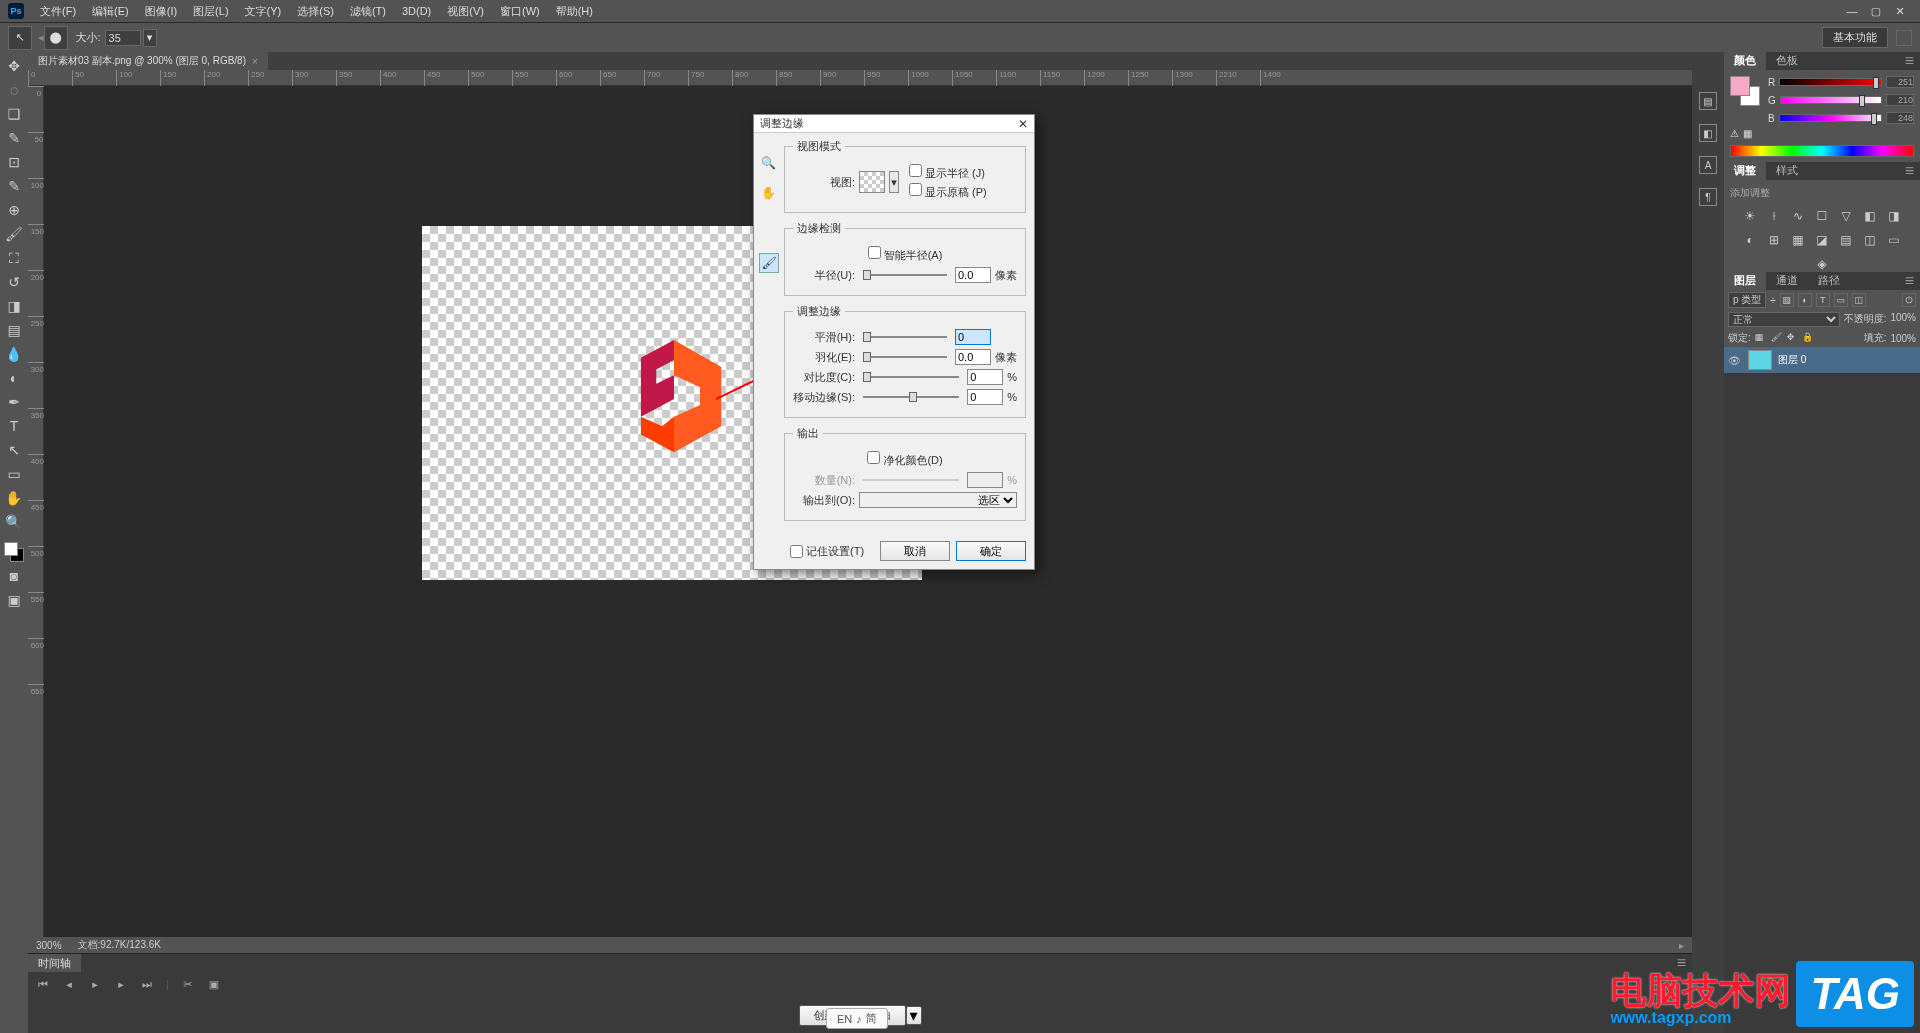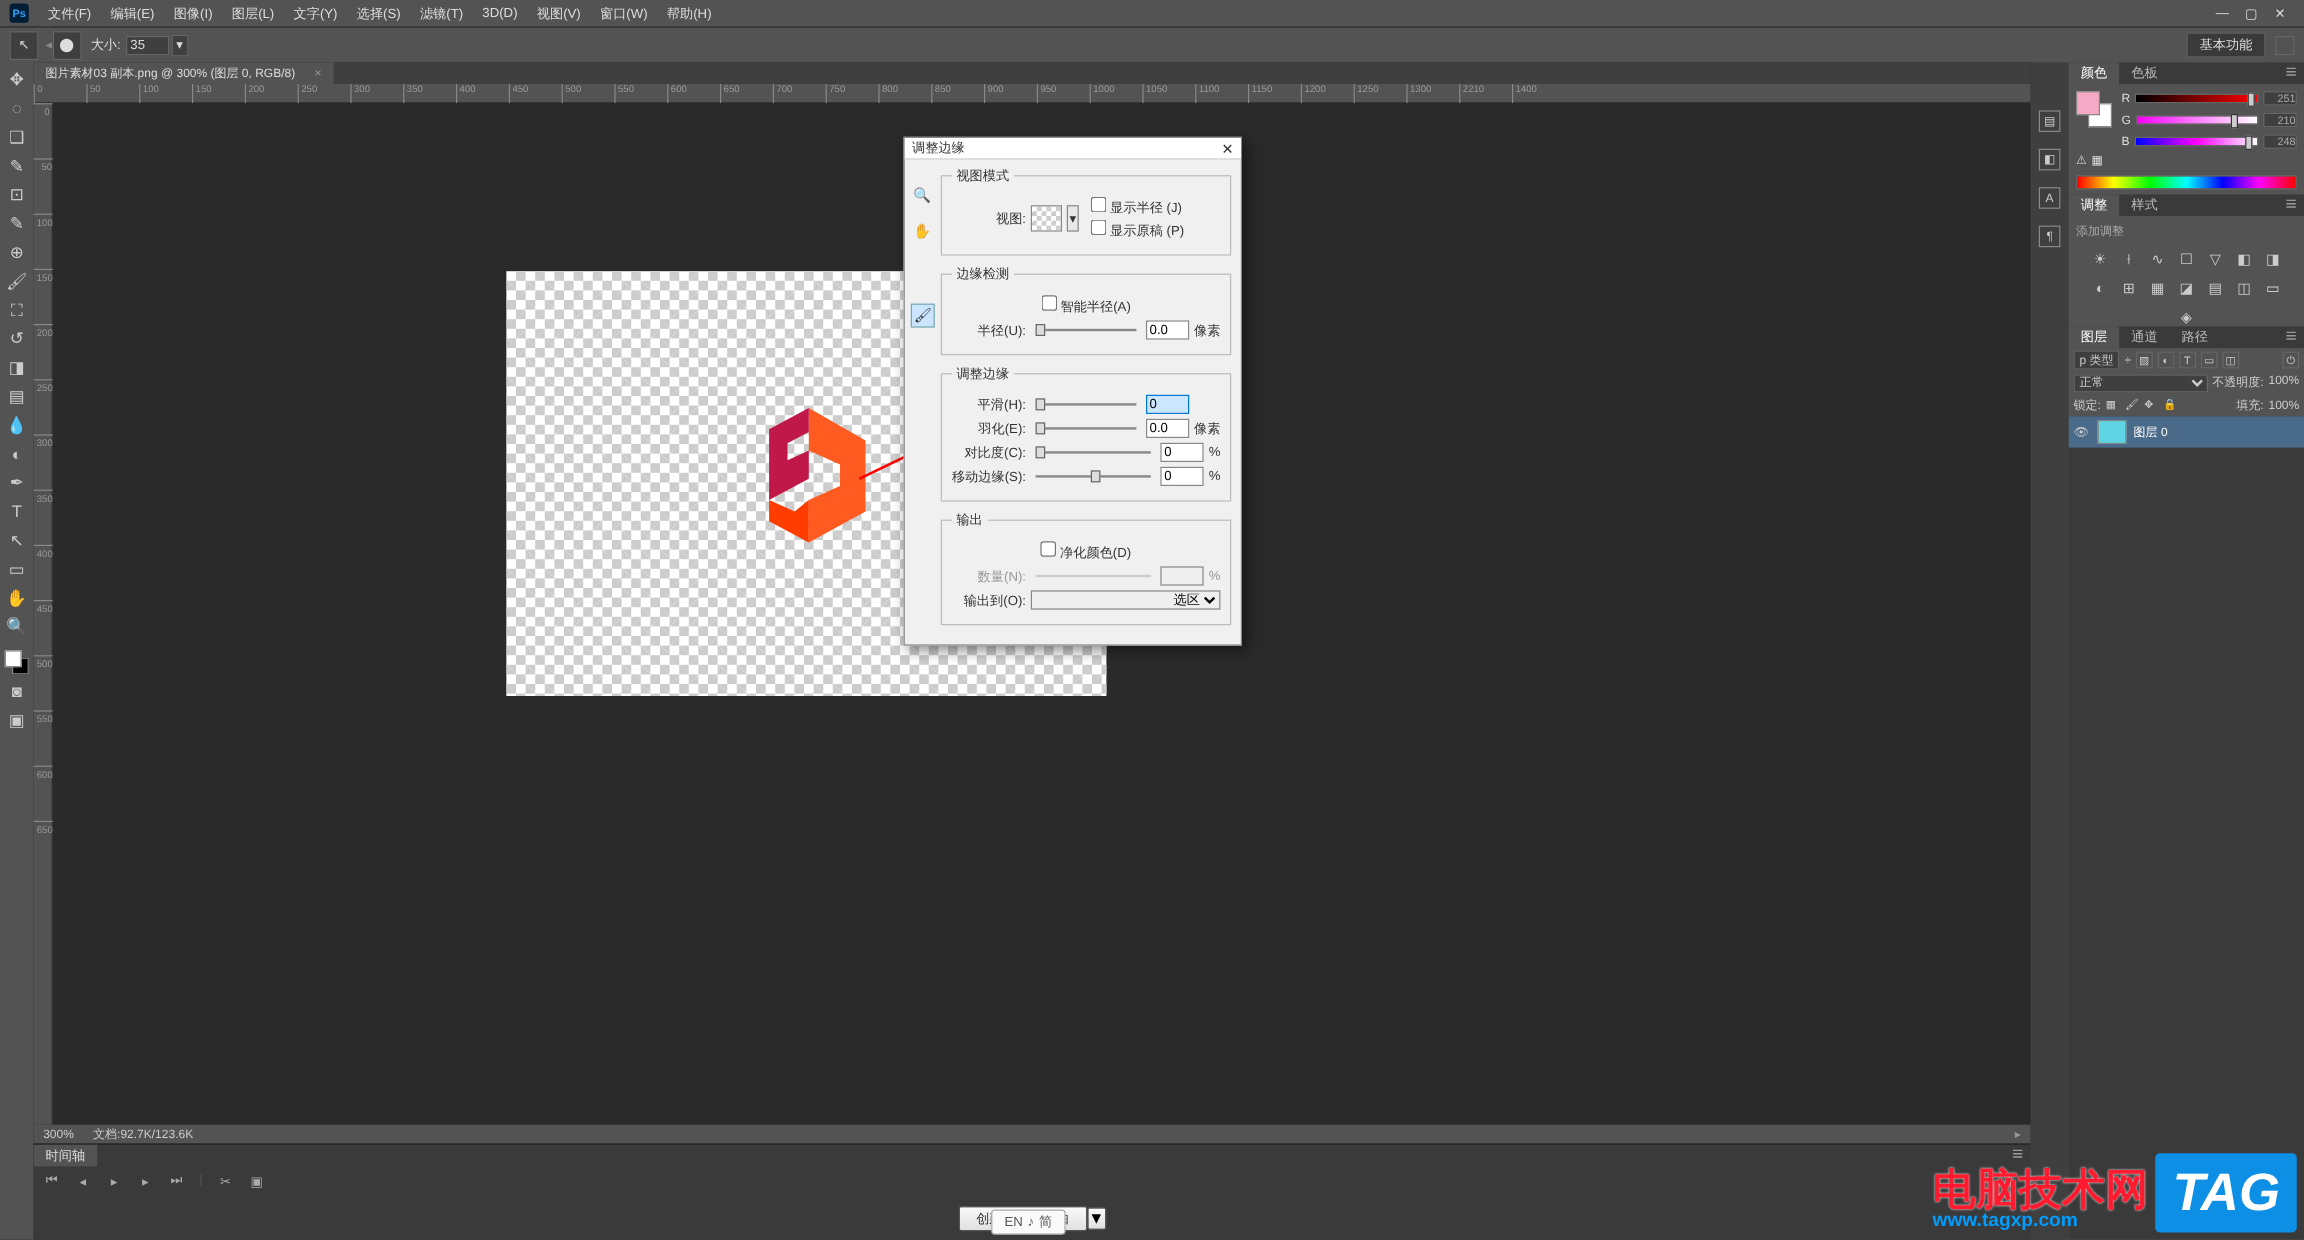--- a/index.html
+++ b/index.html
@@ -19,21 +19,21 @@
 .optionsbar .workspace-label { background: #3a3a3a; padding: 2px 10px; border: 1px solid #666; }
 .optionsbar .panel-toggle { width: 16px; height: 16px; border: 1px solid #666; }
 .main-area { display: flex; height: 981px; }
 .toolbox { width: 28px; background: #535353; display: flex; flex-direction: column; align-items: center; padding-top: 4px; gap: 4px; }
 .tool-btn { width: 20px; height: 20px; display: flex; align-items: center; justify-content: center; color: #ccc; font-size: 14px; cursor: pointer; }
 .color-swatch { width: 20px; height: 20px; margin-top: 6px; position: relative; }
 .color-fg { position: absolute; width: 14px; height: 14px; background: #fff; border: 1px solid #888; top: 0; left: 0; }
 .color-bg { position: absolute; width: 14px; height: 14px; background: #000; border: 1px solid #888; bottom: 0; right: 0; }
 .canvas-wrap { flex: 1; display: flex; flex-direction: column; background: #2a2a2a; position: relative; }
 .tab-bar { height: 18px; background: #3f3f3f; display: flex; }
-.tab { background: #535353; color: #ddd; font-size: 10px; padding: 2px 10px; display: flex; align-items: center; gap: 16px; }
+.tab { background: #535353; color: #ddd; font-size: 10px; padding: 2px 10px; display: flex; align-items: center; gap: 6px; }
 .tab .close-x { color: #999; cursor: pointer; }
 .ruler-h { height: 16px; background: #535353; border-bottom: 1px solid #333; display: flex; position: relative; color: #999; font-size: 8px; }
 .ruler-h .tick { position: absolute; top: 0; border-left: 1px solid #888; height: 16px; padding-left: 2px; }
 .canvas-stage { flex: 1; display: flex; }
 .ruler-v { width: 16px; background: #535353; border-right: 1px solid #333; position: relative; color: #999; font-size: 8px; }
 .ruler-v .tick { position: absolute; left: 0; border-top: 1px solid #888; width: 16px; padding-top: 2px; writing-mode: vertical-rl; text-orientation: mixed; height: 1px; }
 .ruler-v .tick span { writing-mode: horizontal-tb; }
 .canvas-inner { flex: 1; position: relative; background: #2a2a2a; overflow: hidden; }
 .checkerboard { position: absolute; left: 378px; top: 140px; width: 500px; height: 354px; background-image: linear-gradient(45deg, #ccc 25%, transparent 25%), linear-gradient(-45deg, #ccc 25%, transparent 25%), linear-gradient(45deg, transparent 75%, #ccc 75%), linear-gradient(-45deg, transparent 75%, #ccc 75%); background-size: 16px 16px; background-position: 0 0, 0 8px, 8px -8px, -8px 0; background-color: #fff; }
 .logo { position: absolute; left: 570px; top: 248px; width: 120px; height: 130px; }
@@ -48,21 +48,21 @@
 .timeline-controls { height: 24px; display: flex; align-items: center; padding: 0 8px; gap: 12px; color: #aaa; font-size: 11px; }
 .timeline-controls .ctrl { cursor: pointer; width: 14px; text-align: center; }
 .timeline-body { flex: 1; display: flex; align-items: center; justify-content: center; position: relative; height: 38px; }
 .create-video-btn { background: linear-gradient(#fafafa,#e0e0e0); border: 1px solid #555; color: #333; font-size: 11px; padding: 2px 14px; border-radius: 2px; display:flex; align-items:center; gap:4px;}
 .create-video-dd { background: linear-gradient(#fafafa,#e0e0e0); border: 1px solid #555; width: 16px; height: 19px; display:flex;align-items:center;justify-content:center; border-radius:2px;}
 .panels-col { width: 32px; background: #3f3f3f; display: flex; flex-direction: column; align-items: center; padding-top: 40px; gap: 14px; }
 .panel-icon { width: 18px; height: 18px; border: 1px solid #888; color: #ccc; font-size: 10px; display: flex; align-items: center; justify-content: center; cursor: pointer; }
 .right-panels { width: 196px; background: #535353; display: flex; flex-direction: column; }
 .panel-tabs { height: 18px; background: #3a3a3a; display: flex; }
 .panel-tab { padding: 1px 10px; font-size: 11px; color: #bbb; cursor: pointer; }
-.panel-tab.active { background: #535353; color: #fff; }
+.panel-tab.active { background: #535353; color: #fff; font-weight: bold; }
 .panel-tabs .menu-dots { margin-left: auto; padding: 0 6px; color: #999; }
 .color-panel { padding: 6px; height: 92px; }
 .color-panel .swatches { display: flex; gap: 2px; float: left; margin-right: 8px; position:relative; width:30px; height:30px;}
 .color-panel .fg-sw { width: 20px; height: 20px; background: #f5a9c4; border: 1px solid #888; position:absolute; top:0; left:0; z-index:2;}
 .color-panel .bg-sw { width: 20px; height: 20px; background: #fff; border: 1px solid #888; position:absolute; bottom:0; right:0;}
 .color-panel .sliders { display: flex; flex-direction: column; gap: 6px; }
 .color-panel .slider-row { display: flex; align-items: center; gap: 4px; font-size: 10px; color: #ddd; }
 .color-panel .slider-row .track { flex: 1; height: 8px; border: 1px solid #666; position: relative; }
 .color-panel .slider-row .track.r { background: linear-gradient(to right, #000, #f00); }
 .color-panel .slider-row .track.g { background: linear-gradient(to right, #f0f, #fff); }
@@ -482,20 +482,28 @@
           <input class="num disabled" disabled="" style="">
           <span class="unit" style="color:#999;">%</span>
         </div>
         <div class="row">
           <span class="lbl">输出到(O):</span>
           <select class="out"><option>选区</option></select>
         </div>
       </fieldset>
     </div>
   </div>
+  <div class="footer">
+    <label class="remember">
+        <input type="checkbox" style=""> 
+        <span>记住设置(T)</span>
+      </label>
+    <button>取消</button>
+    <button class="primary">确定</button>
+  </div>
 </div>
 
 <div class="ime">
   <span>EN</span>
   <span>♪</span>
   <span>简</span>
 </div>
 
 <div class="watermark">
   <div>

